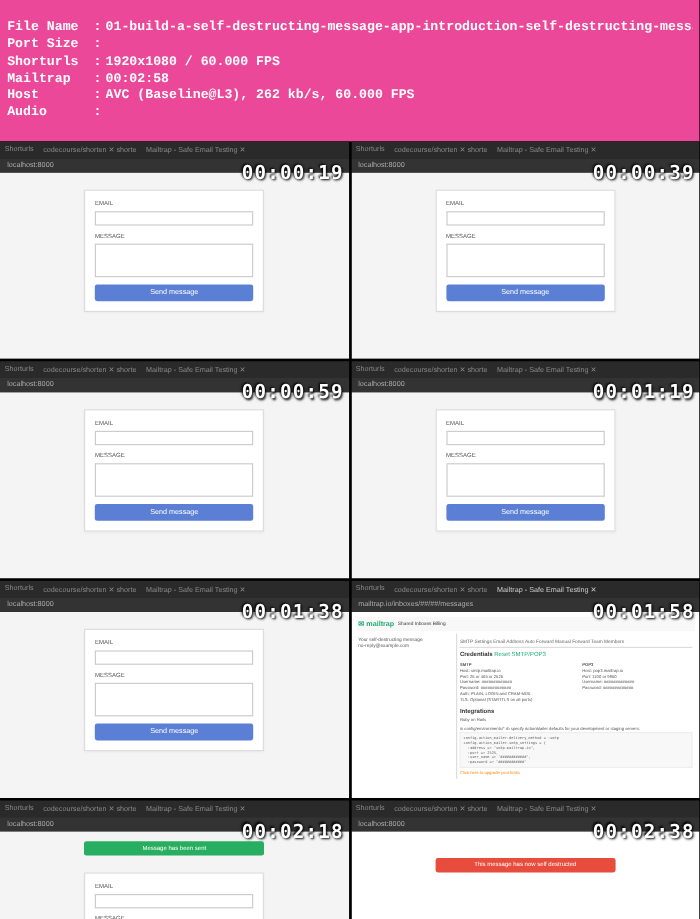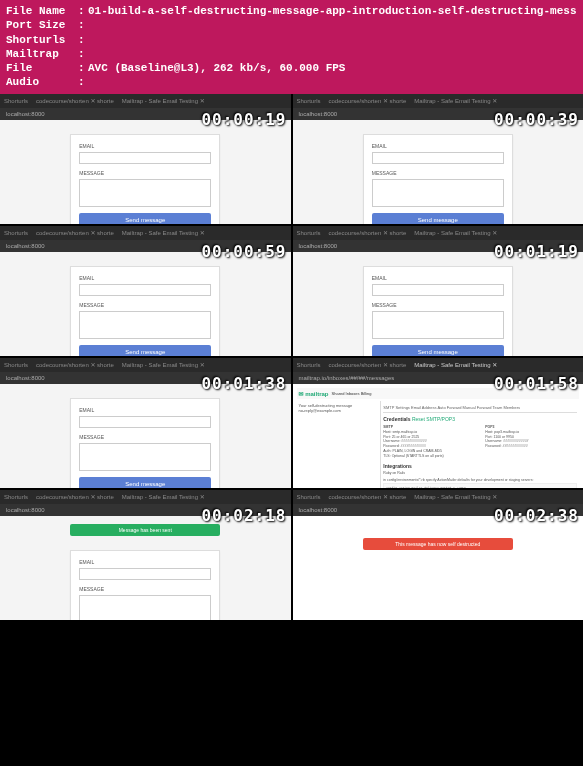--- a/index.html
+++ b/index.html
@@ -1,23 +1,23 @@
 <!DOCTYPE html>
 <html><head>
 <meta charset="utf-8">
 <style>
 * { margin: 0; padding: 0; box-sizing: border-box; }
 body { width: 583px; height: 766px; background: #000; font-family: Arial, sans-serif; font-size: 10px; overflow: hidden; }
-.info-panel { background: #be185d; color: #fff; padding: 4px 6px; font-family: "Courier New", monospace; font-size: 11px; line-height: 1.3; font-weight: bold; }
+.info-panel { background: #ec4899; color: #fff; padding: 16px 6px; font-family: "Courier New", monospace; font-size: 11px; line-height: 1.3; font-weight: bold; }
 .info-row { display: flex; }
 .info-label { width: 72px; }
 .info-colon { width: 10px; }
 .info-value { flex: 1; white-space: nowrap; overflow: hidden; }
 .grid { display: grid; grid-template-columns: 1fr 1fr; gap: 2px; padding: 0; background: #000; }
-.thumb { position: relative; background: #1a1a1a; height: 130px; overflow: hidden; }
+.thumb { position: relative; background: #1a1a1a; height: 181px; overflow: hidden; }
 .tabs { background: #2a2a2a; height: 14px; display: flex; align-items: center; padding: 0 4px; gap: 8px; }
 .tab { color: #888; font-size: 6px; white-space: nowrap; }
 .tab.active { color: #ccc; }
 .addr { background: #333; height: 12px; display: flex; align-items: center; padding: 0 6px; }
 .addr-text { color: #aaa; font-size: 6px; }
 .content { background: #f4f4f4; height: calc(100% - 26px); display: flex; justify-content: center; align-items: flex-start; padding-top: 14px; position: relative; }
 .form-card { background: #fff; width: 150px; border: 1px solid #ddd; padding: 8px; box-shadow: 0 1px 2px rgba(0,0,0,0.05); }
 .form-label { color: #555; font-size: 5px; margin-bottom: 3px; display: block; }
 .form-input { width: 100%; height: 12px; border: 1px solid #ccc; margin-bottom: 6px; background: #fff; }
 .form-textarea { width: 100%; height: 28px; border: 1px solid #ccc; margin-bottom: 6px; background: #fff; }
@@ -49,27 +49,29 @@
       <span class="info-colon">:</span>
       <span class="info-value">01-build-a-self-destructing-message-app-introduction-self-destructing-message-app-h</span>
     </div>
   <div class="info-row">
       <span class="info-label">Port Size</span>
       <span class="info-colon">:</span>
     </div>
   <div class="info-row">
       <span class="info-label">Shorturls</span>
       <span class="info-colon">:</span>
+      <span class="info-value">1920x1080 / 60.000 FPS</span>
     </div>
   <div class="info-row">
       <span class="info-label">Mailtrap</span>
       <span class="info-colon">:</span>
-    </div>
-  <div class="info-row">
-      <span class="info-label">File</span>
+      <span class="info-value">00:02:58</span>
+    </div>
+  <div class="info-row">
+      <span class="info-label">Host</span>
       <span class="info-colon">:</span>
       <span class="info-value">AVC (Baseline@L3), 262 kb/s, 60.000 FPS</span>
     </div>
   <div class="info-row">
       <span class="info-label">Audio</span>
       <span class="info-colon">:</span>
     </div>
 </div>
 
 <div class="grid">

